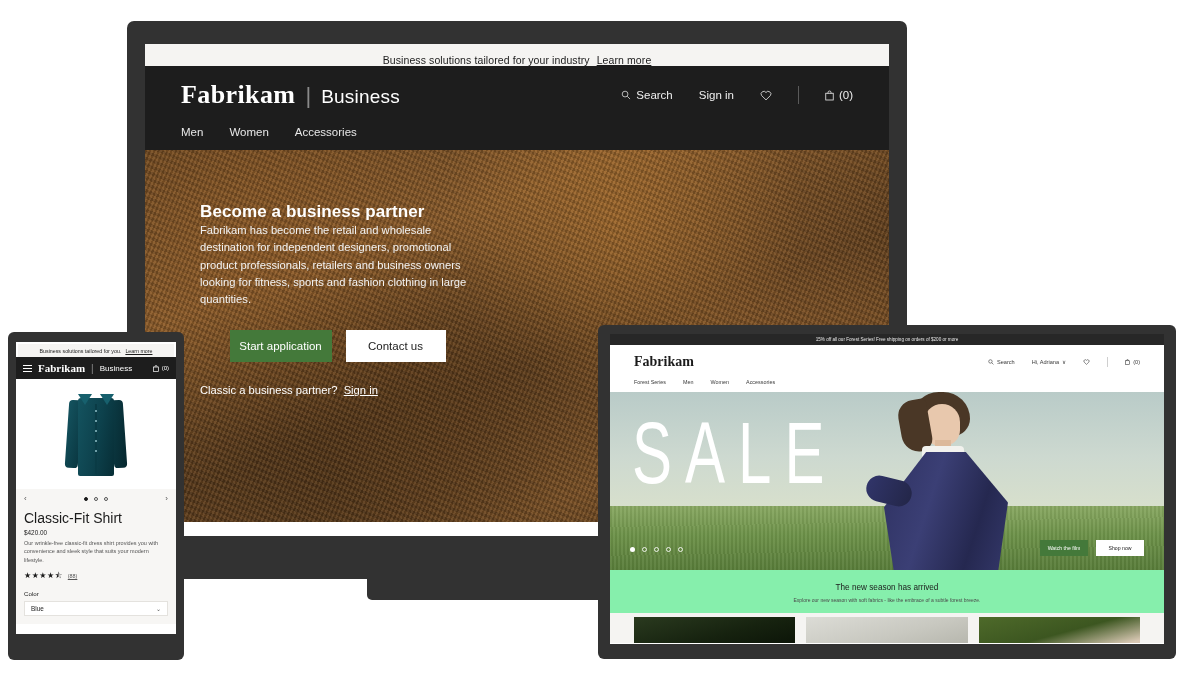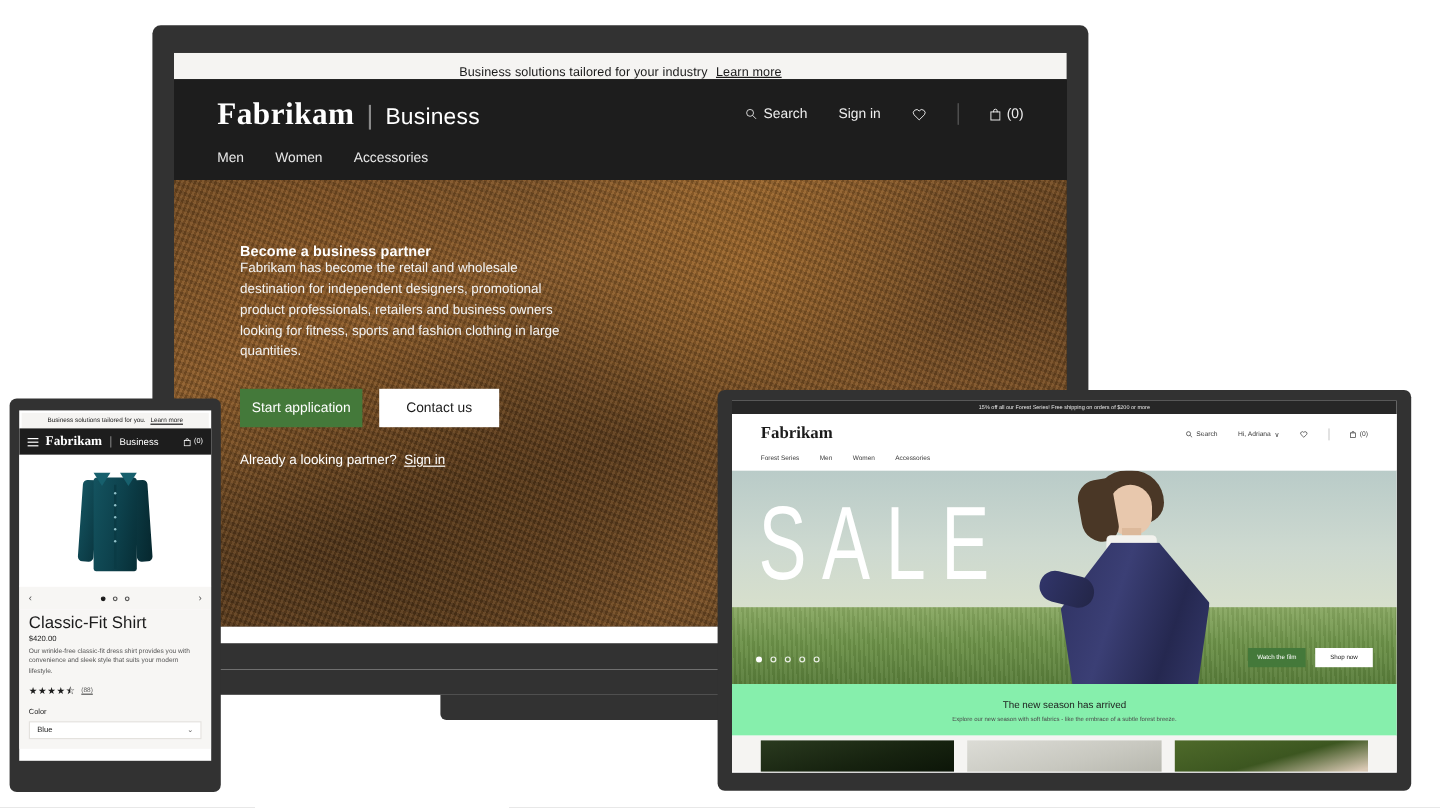--- a/index.html
+++ b/index.html
@@ -64,23 +64,23 @@
       linear-gradient(160deg,#6b4722 0%, #8a5c2c 28%, #5e3e1e 55%, #7b5228 78%, #4b3218 100%);
   }
   .hero:after {
     content:""; position:absolute; inset:0;
     background:
       repeating-linear-gradient(112deg, rgba(0,0,0,.16) 0 2px, rgba(255,255,255,.05) 2px 4px),
       repeating-linear-gradient(22deg, rgba(0,0,0,.12) 0 3px, rgba(210,150,70,.07) 3px 6px);
     opacity:.85;
   }
   .hero-inner { position:relative; z-index:3; padding: 52px 0 0 55px; width: 330px; }
-  .hero h1 { font-size: 12px; color:#fff; font-weight:700; letter-spacing:.1px; }
+  .hero h1 { font-size: 17px; color:#fff; font-weight:700; letter-spacing:.1px; }
   .hero p { font-size: 11.2px; line-height: 1.54; color:#f3f3f3; }
-  .hero-btns { margin-top: 22px; display:flex; gap: 14px; }
+  .hero-btns { margin-top: 22px; display:flex; gap: 14px; justify-content: center; }
   .btn { font-size: 11.5px; padding: 10px 0; text-align:center; cursor:pointer; }
   .btn-primary { background:#44793a; color:#fff; width: 102px; }
   .btn-ghost { background:#fff; color:#1b1b1b; width: 100px; }
   .hero-note { margin-top: 22px; font-size: 11.2px; color:#fff; }
   .hero-note a { color:#fff; text-decoration:underline; }
   .hero-foot { height: 42px; background:#fff; }
 
   
   .phone { position:absolute; left: 8px; top: 332px; width: 176px; height: 328px; }
   .phone-body { position:absolute; inset:0; background:#323232; border-radius: 6px; }
@@ -311,21 +311,21 @@
 
       <div class="hero">
         <div class="hero-inner">
           <h1>Become a business partner</h1>
           <p>Fabrikam has become the retail and wholesale destination for independent designers, promotional product professionals, retailers and business owners looking for fitness, sports and fashion clothing in large quantities.</p>
           <div class="hero-btns">
             <div class="btn btn-primary">Start application</div>
             <div class="btn btn-ghost">Contact us</div>
           </div>
           <div class="hero-note">
-            <span>Already a looking partner?</span>
+            <span>Classic a business partner?</span>
             &nbsp;<a href="#">Sign in</a>
           </div>
         </div>
       </div>
       <div class="hero-foot"></div>
     </div>
     <div class="laptop-base"></div>
     <div class="laptop-foot"></div>
   </div>
 

